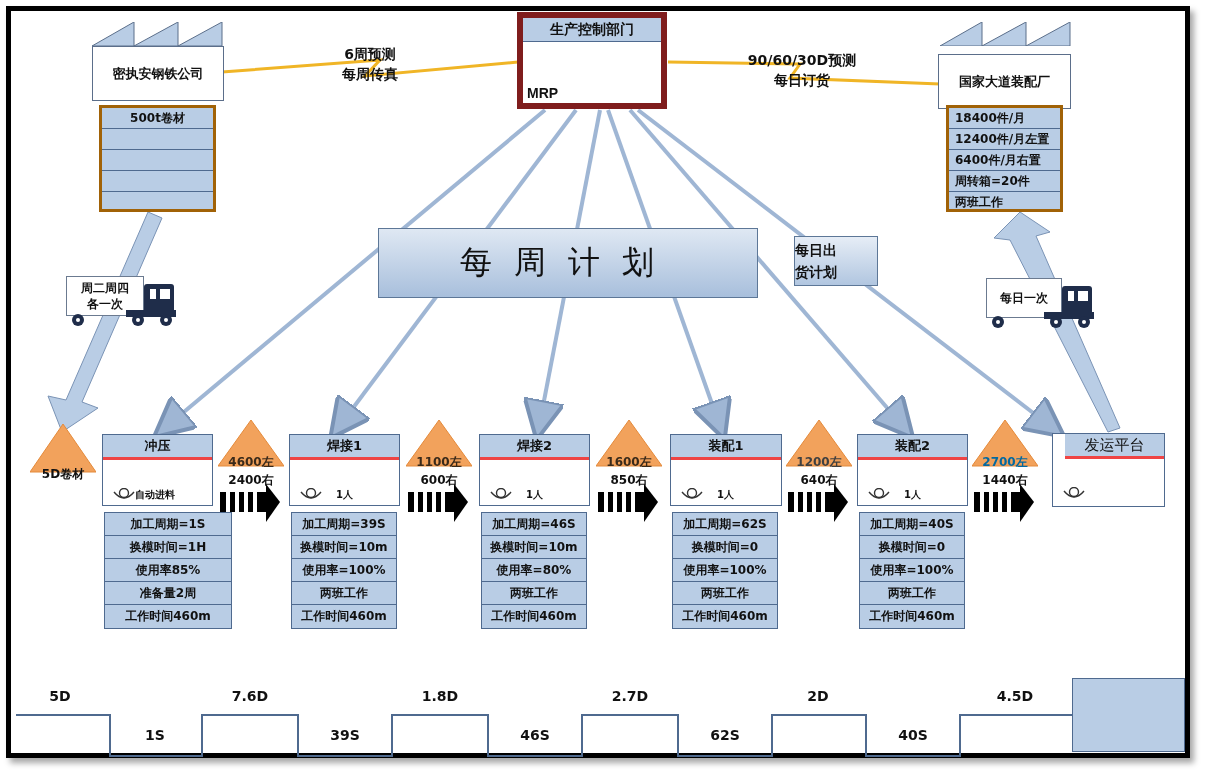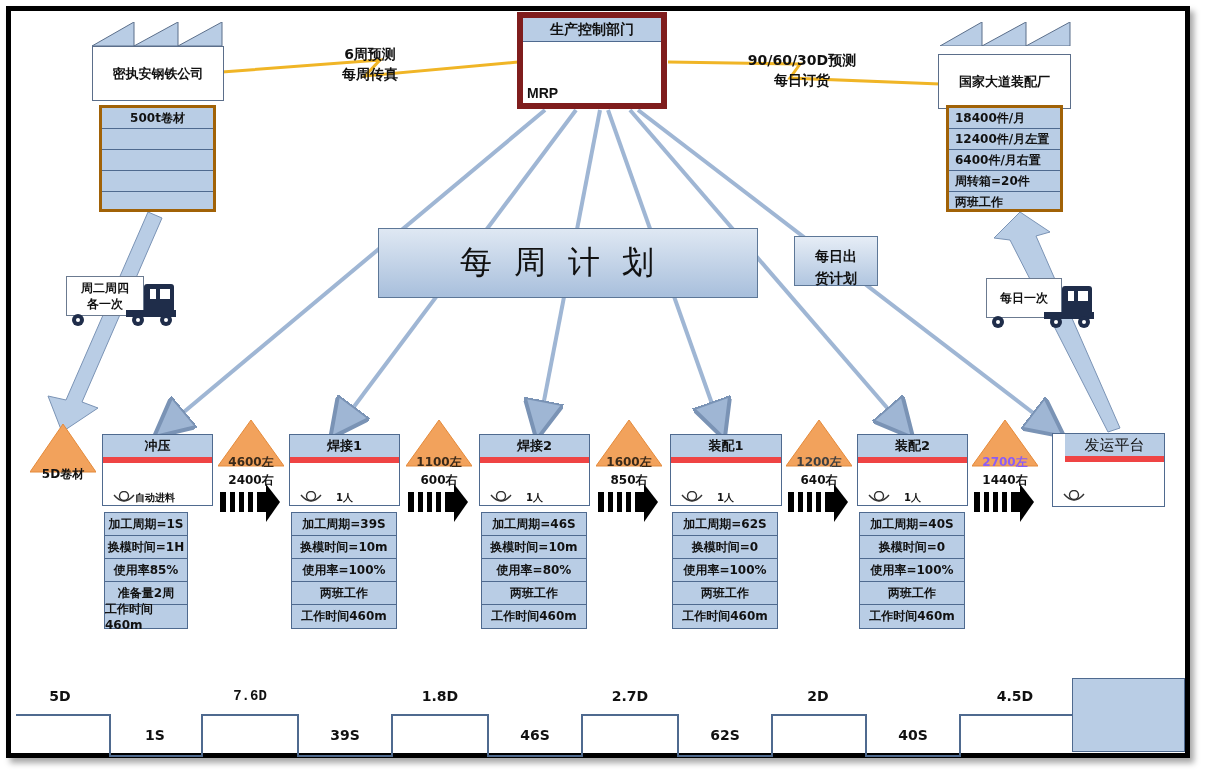--- a/index.html
+++ b/index.html
@@ -11,33 +11,33 @@
   #links { position:absolute; left:0; top:0; width:1206px; height:775px; }
   .abs { position:absolute; box-sizing:border-box; }
   .factory-body { background:#fff; border:1px solid #5b6e8a; display:flex;
                   align-items:center; justify-content:center; font-weight:bold; font-size:13px; }
   .box-blue { background:#b9cde5; border:3px solid #a16207; }
   .cell { border-bottom:1px solid #4f6a8f; font-weight:bold; font-size:12px;
           display:flex; align-items:center; padding-left:6px; box-sizing:border-box; height:21px; }
   .cell:last-child { border-bottom:none; }
   .ccell { justify-content:center; padding-left:0; }
   .proc { border:1px solid #4f6a8f; background:#fff; }
-  .proc-head { background:#b9cde5; border-bottom:6px solid #ef4444; height:22px;
+  .proc-head { background:#b9cde5; border-bottom:3px solid #ef4444; height:22px;
                font-weight:bold; font-size:13px; display:flex; align-items:center; justify-content:center; }
   .proc-body { position:relative; height:48px; font-weight:bold; font-size:10px; }
   .op { position:absolute; left:10px; bottom:6px; display:flex; align-items:center; gap:14px; }
   .databox { border:1px solid #4f6a8f; background:#b9cde5; }
   .databox .cell { height:23px; font-size:12px; }
   .inv-label { font-weight:bold; font-size:12px; text-align:center; width:70px; }
   .tl-label { font-size:14px; font-weight:bold; }
   .plan { background:linear-gradient(#dfe8f3,#a8bfdc); border:1px solid #5d7797;
           display:flex; align-items:center; justify-content:center; font-size:32px; letter-spacing:22px;
           font-family:"DejaVu Serif", serif; }
   .daily { background:linear-gradient(#e6edf6,#b1c6e0); border:1px solid #5d7797; font-weight:bold;
-           font-size:14px; text-align:center; line-height:22px; padding-top:8px; }
+           font-size:14px; line-height:22px; padding-top:2px; }
   .truck-label { background:#fff; border:1px solid #6b7a90; font-weight:bold; font-size:12px;
                  text-align:center; display:flex; align-items:center; justify-content:center; line-height:16px; }
   .info-txt { font-weight:bold; font-size:14px; text-align:center; line-height:20px; }
   .totals { border:1px solid #4f6a8f; background:#b9cde5; }
   .totals div { height:36px; display:flex; align-items:center; justify-content:center;
                 font-family:"Liberation Sans", sans-serif; font-weight:bold; font-size:15px; }
   .totals div:first-child { border-bottom:1px solid #4f6a8f; }
 </style>
 </head>
 <body>
@@ -175,21 +175,21 @@
       <div class="proc-body">
         <div class="op">
         <svg width="22" height="14">
             <circle cx="11" cy="5" r="4.5" fill="none" stroke="#333" stroke-width="1.4"></circle>
             <path d="M1,4 Q11,16 21,4" fill="none" stroke="#333" stroke-width="1.4"></path>
           </svg>
         <span style="margin-left:-14px;">自动进料</span>
       </div>
       </div>
     </div>
-    <div class="abs databox" style="left: 104px; top: 512px; width: 84px; height: 117px;">
+    <div class="abs databox" style="left: 104px; top: 512px; width: 128px; height: 117px;">
       <div class="cell ccell">加工周期=1S</div>
       <div class="cell ccell">换模时间=1H</div>
       <div class="cell ccell">使用率85%</div>
       <div class="cell ccell">准备量2周</div>
       <div class="cell ccell">工作时间460m</div>
     </div>
     <div class="abs proc" style="left: 289px; top: 434px; width: 111px; height: 72px;">
       <div class="proc-head">焊接1</div>
       <div class="proc-body">
         <div class="op">
@@ -315,21 +315,21 @@
         <rect x="2" y="8" width="46" height="20" fill="#000"></rect>
         <rect x="8" y="8" width="4" height="20" fill="#fff"></rect>
         <rect x="17" y="8" width="4" height="20" fill="#fff"></rect>
         <rect x="26" y="8" width="4" height="20" fill="#fff"></rect>
         <rect x="35" y="8" width="4" height="20" fill="#fff"></rect>
         <polygon points="48,0 62,18 48,38" fill="#000"></polygon>
       </svg></div>
     <div class="abs" style="left: 972px; top: 420px; width: 66px; height: 104px;"><svg width="66" height="48">
         <polygon points="33,0 66,46 0,46" fill="#f2a25c" stroke="#e48a3a"></polygon>
       </svg>
-      <div class="abs inv-label" style="left:-2px;top:34px;color:#8b5cf6;">2700左</div>
+      <div class="abs inv-label" style="left:-2px;top:34px;color:#0369a1;">2700左</div>
       <div class="abs inv-label" style="left:-2px;top:52px;">1440右</div>
       <svg class="abs" style="left:0;top:64px;" width="66" height="40">
         <rect x="2" y="8" width="46" height="20" fill="#000"></rect>
         <rect x="8" y="8" width="4" height="20" fill="#fff"></rect>
         <rect x="17" y="8" width="4" height="20" fill="#fff"></rect>
         <rect x="26" y="8" width="4" height="20" fill="#fff"></rect>
         <rect x="35" y="8" width="4" height="20" fill="#fff"></rect>
         <polygon points="48,0 62,18 48,38" fill="#000"></polygon>
       </svg></div>
   </div>
@@ -341,21 +341,21 @@
         <svg width="22" height="14">
           <circle cx="11" cy="5" r="4.5" fill="none" stroke="#333" stroke-width="1.4"></circle>
           <path d="M1,4 Q11,16 21,4" fill="none" stroke="#333" stroke-width="1.4"></path>
         </svg>
       </div>
     </div>
 </div>
 
 <div id="timeline">
     <div class="abs tl-label" style="left: 20px; top: 688px; width: 80px; text-align: center;">5D</div>
-    <div class="abs tl-label" style="left: 210px; top: 688px; width: 80px; text-align: center; font-family: Liberation Mono, monospace;">7.6D</div>
+    <div class="abs tl-label" style="left: 210px; top: 688px; width: 80px; text-align: center;">7.6D</div>
     <div class="abs tl-label" style="left: 400px; top: 688px; width: 80px; text-align: center;">1.8D</div>
     <div class="abs tl-label" style="left: 590px; top: 688px; width: 80px; text-align: center;">2.7D</div>
     <div class="abs tl-label" style="left: 778px; top: 688px; width: 80px; text-align: center;">2D</div>
     <div class="abs tl-label" style="left: 975px; top: 688px; width: 80px; text-align: center;">4.5D</div>
     <div class="abs tl-label" style="left: 115px; top: 727px; width: 80px; text-align: center;">1S</div>
     <div class="abs tl-label" style="left: 305px; top: 727px; width: 80px; text-align: center;">39S</div>
     <div class="abs tl-label" style="left: 495px; top: 727px; width: 80px; text-align: center;">46S</div>
     <div class="abs tl-label" style="left: 685px; top: 727px; width: 80px; text-align: center;">62S</div>
     <div class="abs tl-label" style="left: 873px; top: 727px; width: 80px; text-align: center;">40S</div>
   </div>

